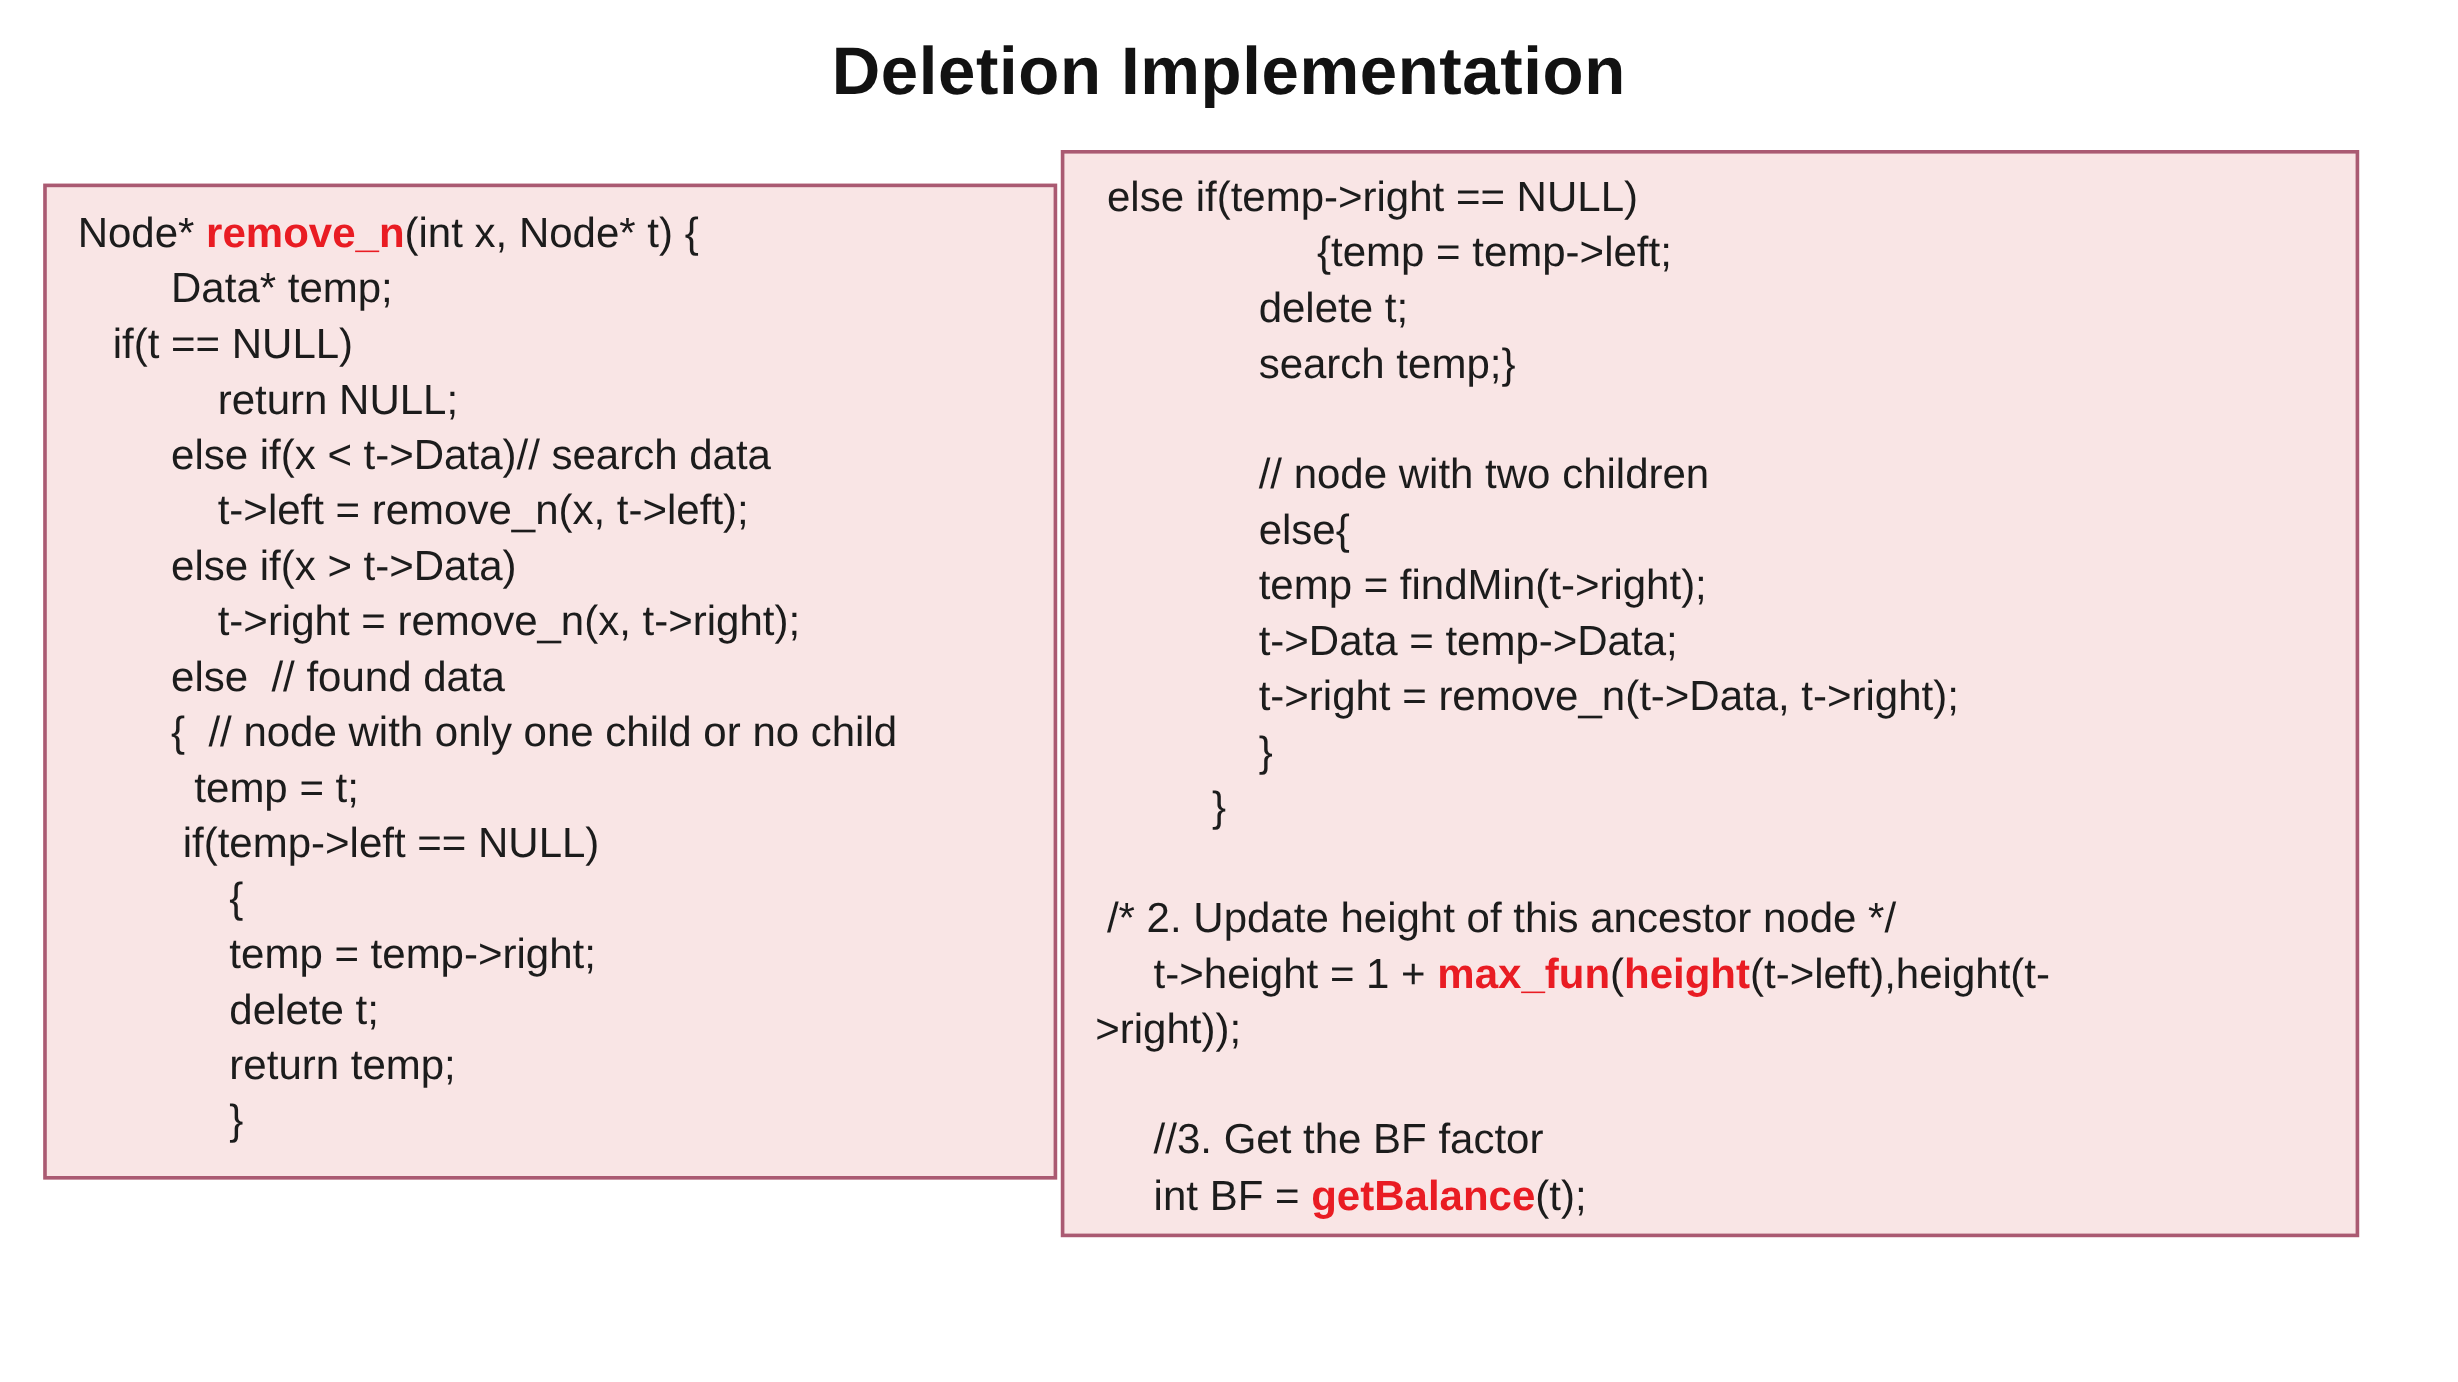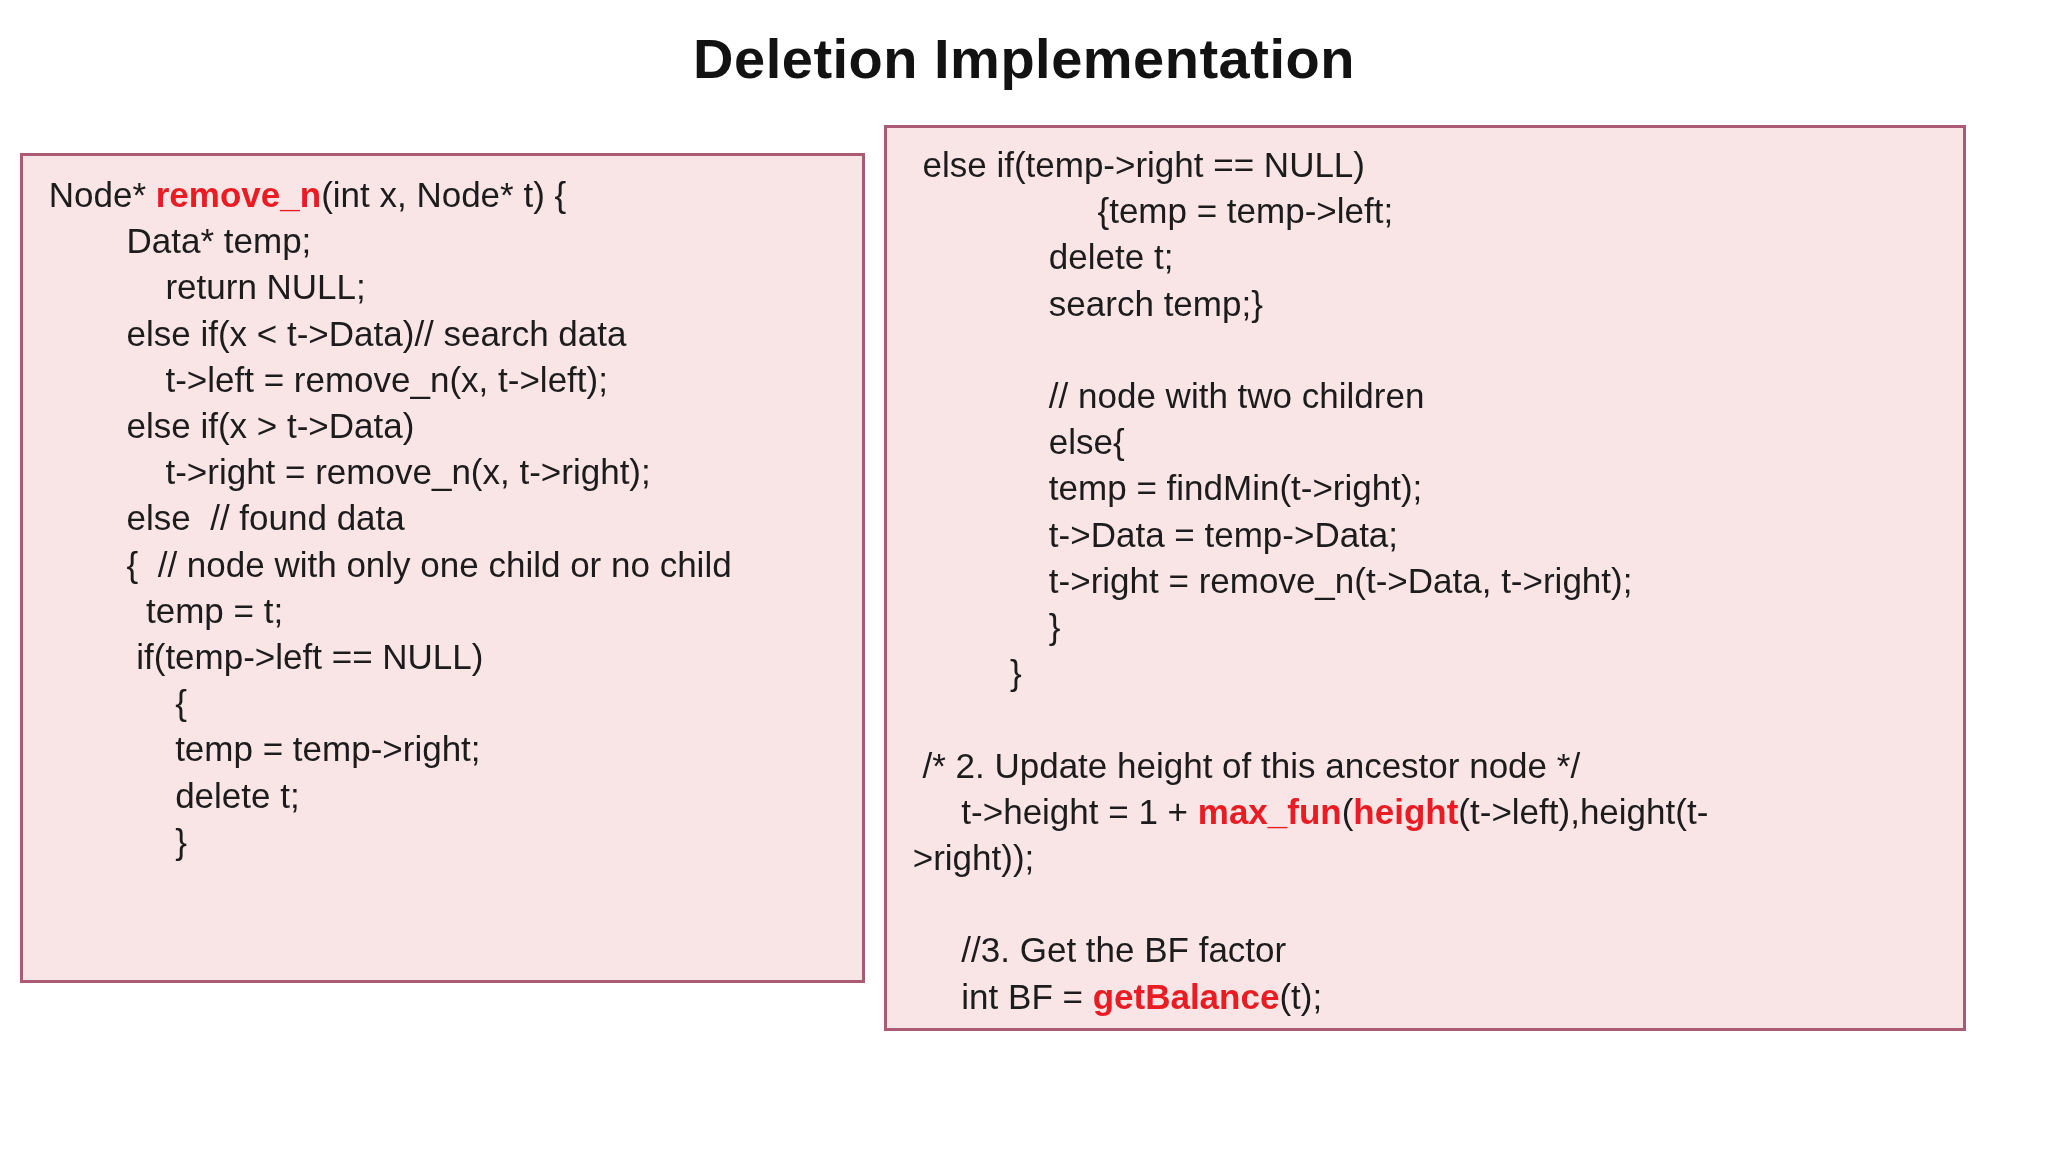--- a/index.html
+++ b/index.html
@@ -24,21 +24,21 @@
     position:absolute;
     box-sizing:border-box;
     border:3px solid var(--border,#aa5a72);
     background:var(--fill,#f9e5e5);
     font-size:35px;
     line-height:46.2px;
     color:var(--code,#1c1c1c);
     overflow:visible;
   }
   .codebox.left{
-    left:20px;top:153px;
+    left:36px;top:153px;
     width:845px;height:830px;
     padding:16px 0 0 16px;
   }
   .codebox.right{
     left:884px;top:125px;
     width:1082px;height:906px;
     padding:14px 0 0 16px;
   }
   .code-line{
     white-space:pre;
@@ -50,32 +50,34 @@
   }
 </style>
 </head>
 <body>
 
 <div class="slide" style="--bg: #ffffff; --fill: #f9e5e5; --border: #aa5a72; --code: #1c1c1c; --red: #e91c23;">
   <h1 class="slide-title" style="color: rgb(18, 18, 18);">Deletion Implementation</h1>
   <div class="codebox left" id="leftBox">
       <div class="code-line"><span class="seg"> Node* </span><span class="seg red">remove_n</span><span class="seg">(int x, Node* t) {</span></div>
       <div class="code-line"><span class="seg">         Data* temp;</span></div>
+      <div class="code-line"><span class="seg">    if(t == NULL)</span></div>
       <div class="code-line"><span class="seg">             return NULL;</span></div>
       <div class="code-line"><span class="seg">         else if(x &lt; t-&gt;Data)// search data</span></div>
       <div class="code-line"><span class="seg">             t-&gt;left = remove_n(x, t-&gt;left);</span></div>
       <div class="code-line"><span class="seg">         else if(x &gt; t-&gt;Data)</span></div>
       <div class="code-line"><span class="seg">             t-&gt;right = remove_n(x, t-&gt;right);</span></div>
       <div class="code-line"><span class="seg">         else  // found data</span></div>
       <div class="code-line"><span class="seg">         {  // node with only one child or no child</span></div>
       <div class="code-line"><span class="seg">           temp = t;</span></div>
       <div class="code-line"><span class="seg">          if(temp-&gt;left == NULL)</span></div>
       <div class="code-line"><span class="seg">              {</span></div>
       <div class="code-line"><span class="seg">              temp = temp-&gt;right;</span></div>
       <div class="code-line"><span class="seg">              delete t;</span></div>
+      <div class="code-line"><span class="seg">              return temp;</span></div>
       <div class="code-line"><span class="seg">              }</span></div>
     </div>
   <div class="codebox right" id="rightBox">
       <div class="code-line"><span class="seg">  else if(temp-&gt;right == NULL)</span></div>
       <div class="code-line"><span class="seg">                    {temp = temp-&gt;left;</span></div>
       <div class="code-line"><span class="seg">               delete t;</span></div>
       <div class="code-line"><span class="seg">               search temp;}</span></div>
       <div class="code-line">&nbsp;</div>
       <div class="code-line"><span class="seg">               // node with two children</span></div>
       <div class="code-line"><span class="seg">               else{</span></div>

